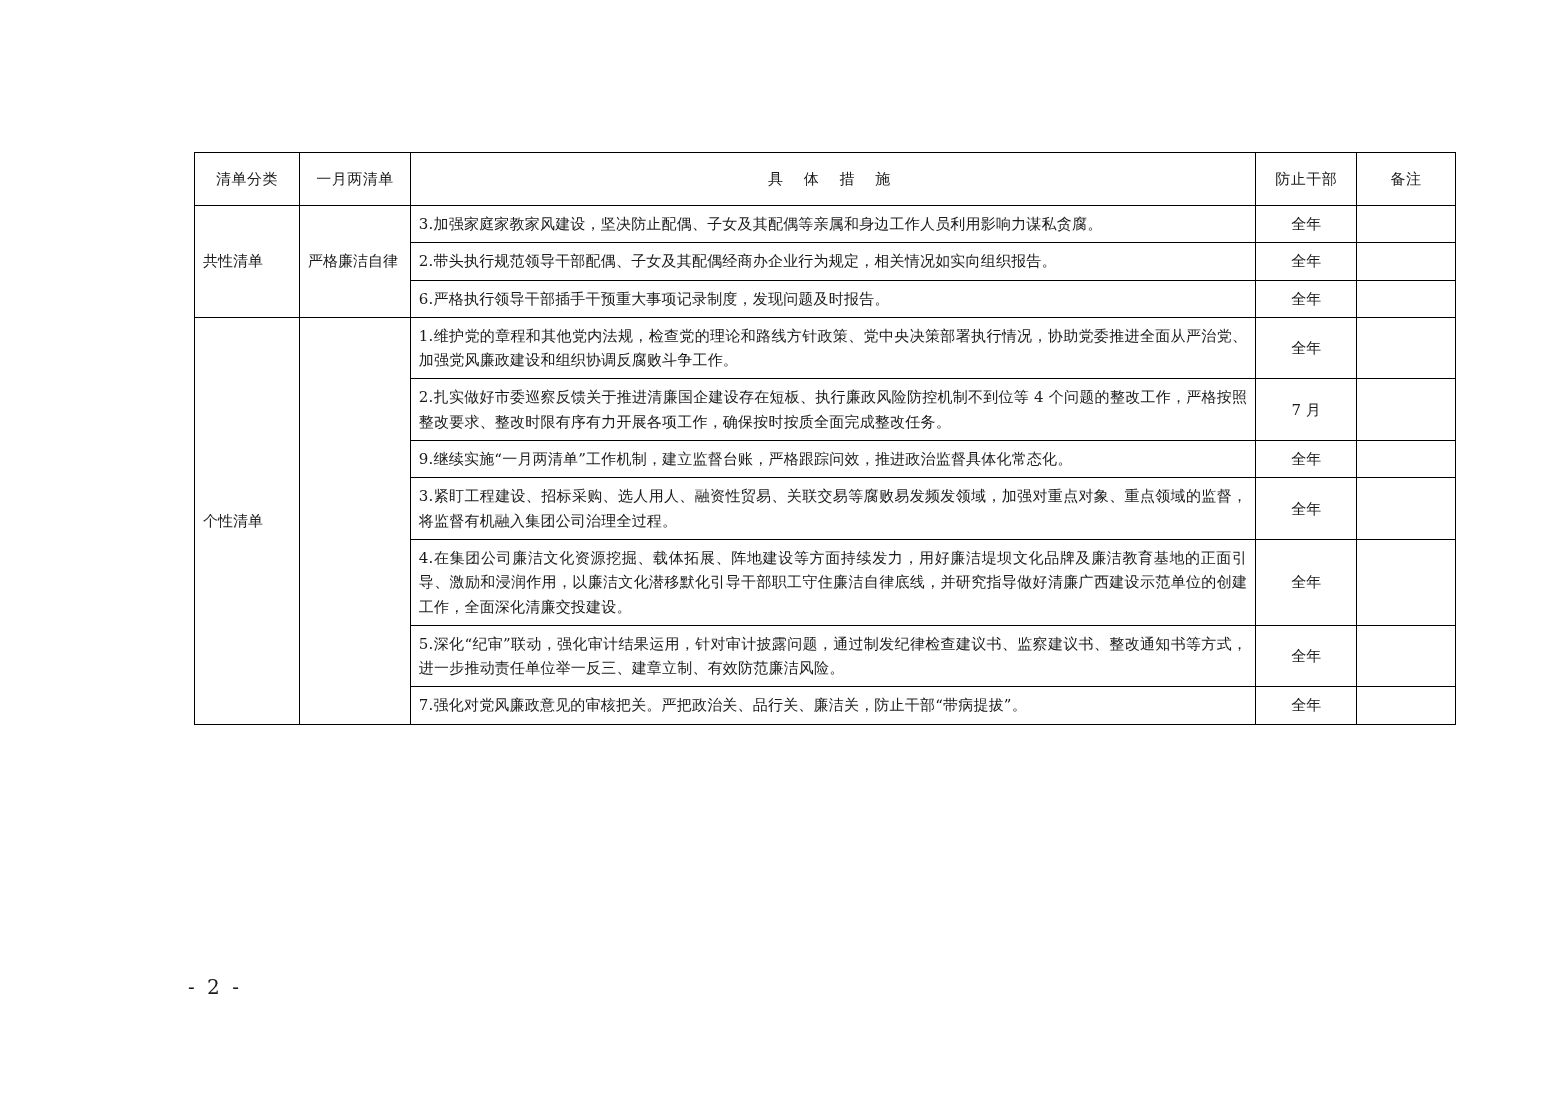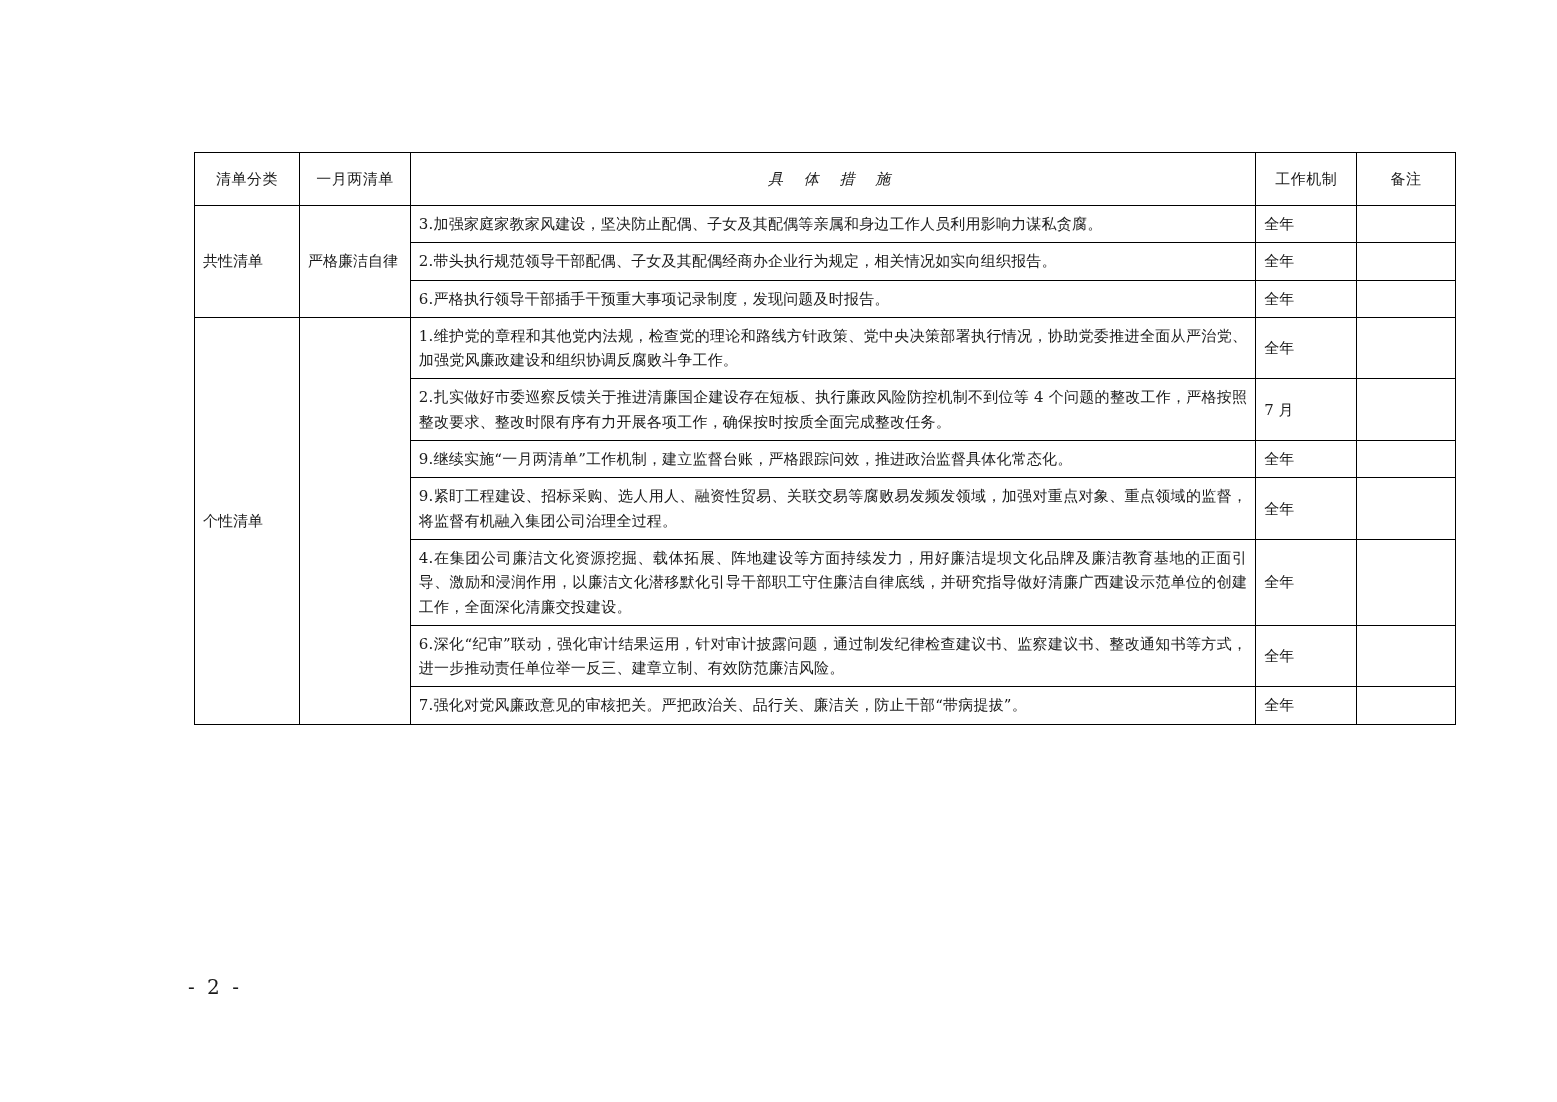--- a/index.html
+++ b/index.html
@@ -46,31 +46,31 @@
 
   thead td {
     text-align: center;
     height: 40px;
     font-size: 16px;
     letter-spacing: 0.5px;
   }
   .hdr-meas {
     letter-spacing: 8px;
     padding-left: 8px;
-    font-style: italic;
   }
   .cell-measure {
     text-align: justify;
     text-justify: inter-ideograph;
     letter-spacing: 0.2px;
   }
   .vert-label {
     font-size: 16px;
   }
   .deadline {
+    text-align: center;
     white-space: nowrap;
     font-size: 15px;
   }
   .note {
     text-align: center;
   }
   .page-number {
     position: absolute;
     left: 188px;
     top: 975px;
@@ -90,21 +90,21 @@
       <col class="col-item">
       <col class="col-meas">
       <col class="col-dead">
       <col class="col-note">
     </colgroup>
     <thead>
       <tr>
         <td>清单分类</td>
         <td>一月两清单</td>
         <td class="hdr-meas">具 体 措 施</td>
-        <td>工作机制</td>
+        <td>防止干部</td>
         <td>备注</td>
       </tr>
     </thead>
     <tbody>
 
       <tr>
         <td class="vert-label" rowspan="3">共性清单</td>
         <td class="vert-label" rowspan="3">严格廉洁自律</td>
         <td class="cell-measure">3.加强家庭家教家风建设，坚决防止配偶、子女及其配偶等亲属和身边工作人员利用影响力谋私贪腐。</td>
         <td class="deadline">全年</td>
@@ -132,31 +132,31 @@
         <td class="cell-measure">2.扎实做好市委巡察反馈关于推进清廉国企建设存在短板、执行廉政风险防控机制不到位等 4 个问题的整改工作，严格按照整改要求、整改时限有序有力开展各项工作，确保按时按质全面完成整改任务。</td>
         <td class="deadline">7 月</td>
         <td class="note"></td>
       </tr>
       <tr>
         <td class="cell-measure">9.继续实施“一月两清单”工作机制，建立监督台账，严格跟踪问效，推进政治监督具体化常态化。</td>
         <td class="deadline">全年</td>
         <td class="note"></td>
       </tr>
       <tr>
-        <td class="cell-measure">9.紧盯工程建设、招标采购、选人用人、融资性贸易、关联交易等腐败易发频发领域，加强对重点对象、重点领域的监督，将监督有机融入集团公司治理全过程。</td>
+        <td class="cell-measure">3.紧盯工程建设、招标采购、选人用人、融资性贸易、关联交易等腐败易发频发领域，加强对重点对象、重点领域的监督，将监督有机融入集团公司治理全过程。</td>
         <td class="deadline">全年</td>
         <td class="note"></td>
       </tr>
       <tr>
         <td class="cell-measure">4.在集团公司廉洁文化资源挖掘、载体拓展、阵地建设等方面持续发力，用好廉洁堤坝文化品牌及廉洁教育基地的正面引导、激励和浸润作用，以廉洁文化潜移默化引导干部职工守住廉洁自律底线，并研究指导做好清廉广西建设示范单位的创建工作，全面深化清廉交投建设。</td>
         <td class="deadline">全年</td>
         <td class="note"></td>
       </tr>
       <tr>
-        <td class="cell-measure">6.深化“纪审”联动，强化审计结果运用，针对审计披露问题，通过制发纪律检查建议书、监察建议书、整改通知书等方式，进一步推动责任单位举一反三、建章立制、有效防范廉洁风险。</td>
+        <td class="cell-measure">5.深化“纪审”联动，强化审计结果运用，针对审计披露问题，通过制发纪律检查建议书、监察建议书、整改通知书等方式，进一步推动责任单位举一反三、建章立制、有效防范廉洁风险。</td>
         <td class="deadline">全年</td>
         <td class="note"></td>
       </tr>
       <tr>
         <td class="cell-measure">7.强化对党风廉政意见的审核把关。严把政治关、品行关、廉洁关，防止干部“带病提拔”。</td>
         <td class="deadline">全年</td>
         <td class="note"></td>
       </tr>
 
     </tbody>

